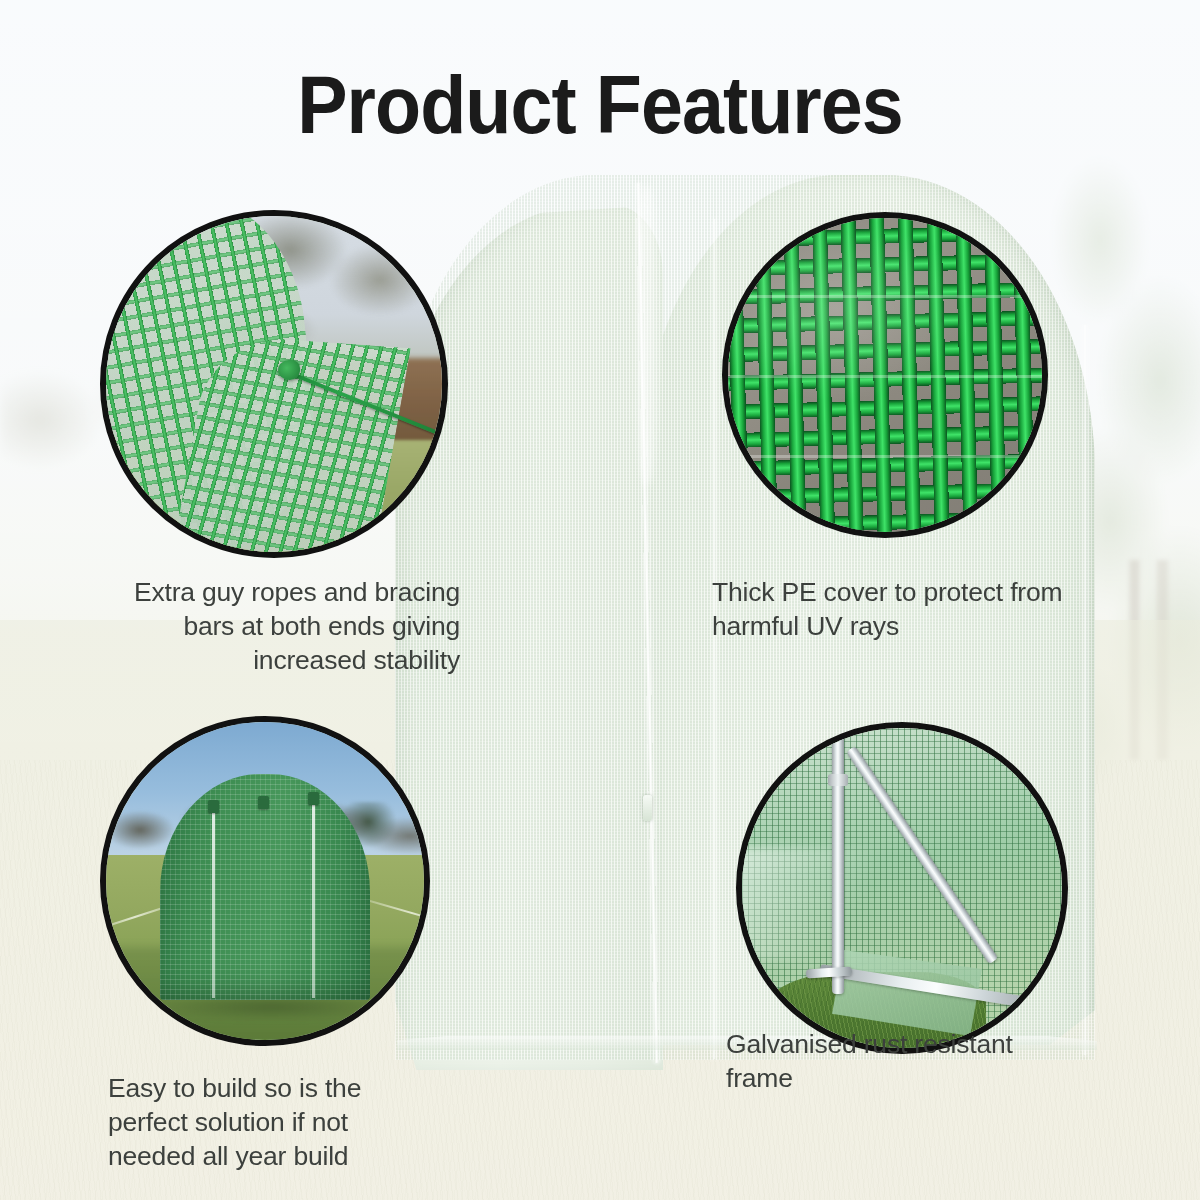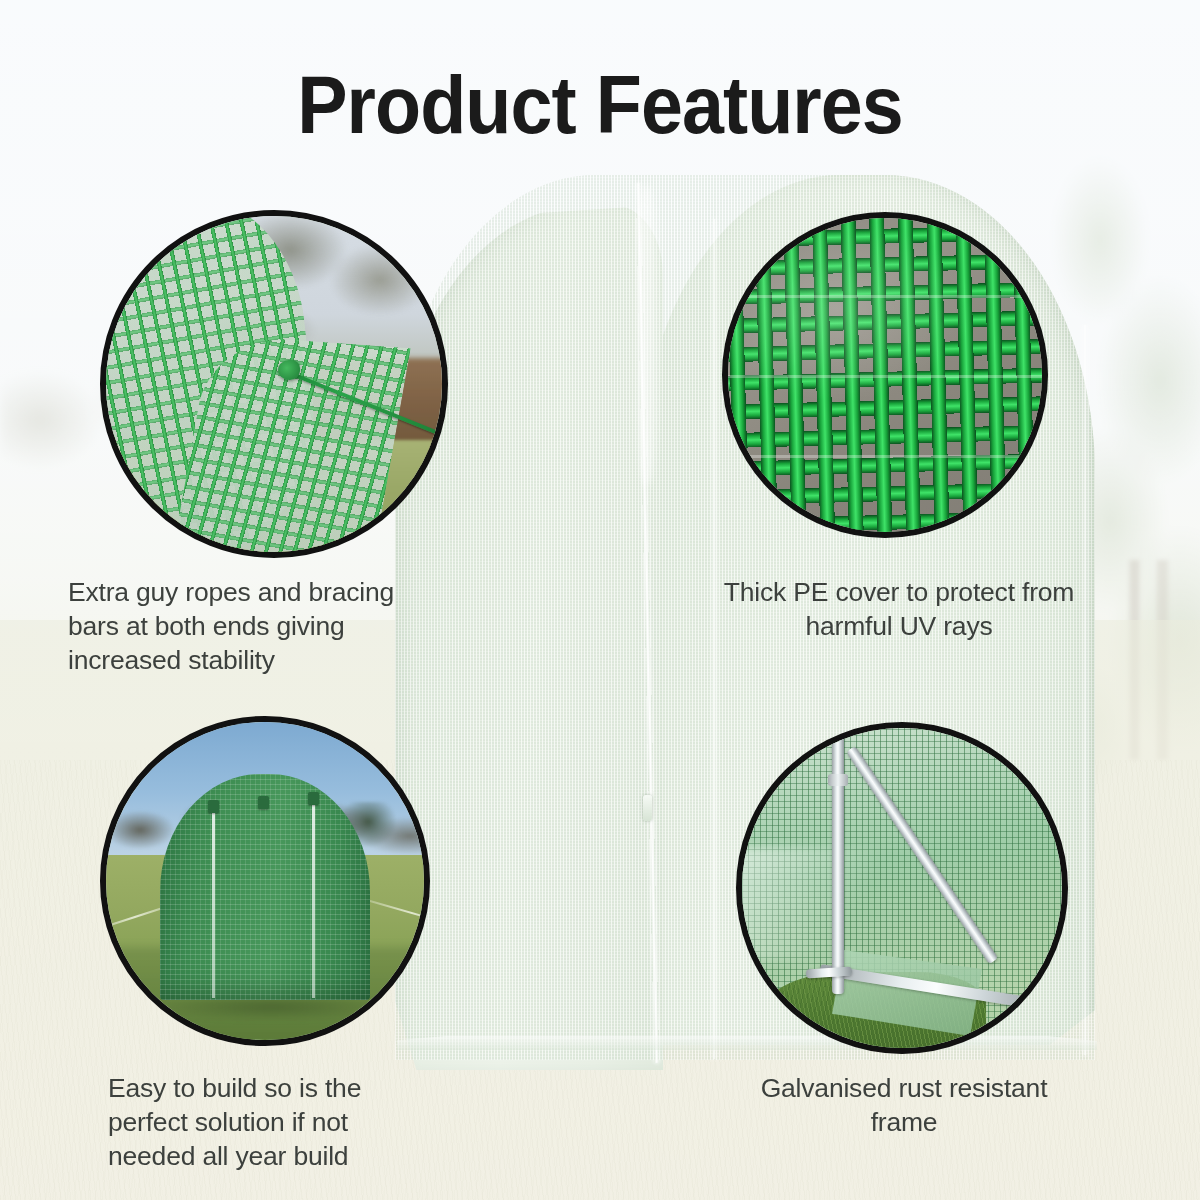--- a/index.html
+++ b/index.html
@@ -423,24 +423,24 @@
   
   .caption {
     position: absolute;
     color: #3c403d;
     font-size: 26.5px;
     line-height: 1.28;
     font-family: "Liberation Sans", sans-serif;
     font-weight: 400;
     letter-spacing: -0.2px;
   }
-  .cap1 { left: 68px;  top: 576px;  width: 382px; text-align: left; }
-  .cap2 { left: 712px; top: 576px;  width: 374px; text-align: center; }
+  .cap1 { left: 78px;  top: 576px;  width: 382px; text-align: right; }
+  .cap2 { left: 712px; top: 576px;  width: 374px; }
   .cap3 { left: 108px; top: 1072px; width: 330px; text-align: left; }
-  .cap4 { left: 726px; top: 1072px; width: 356px; text-align: center; }
+  .cap4 { left: 726px; top: 1028px; width: 356px; text-align: left; }
 </style>
 </head>
 <body>
 
 <div class="canvas">
 
   <div class="bg-sky"></div>
   <div class="bg-treeline-left"></div>
   <div class="bg-trees-right"></div>
   <div class="bg-trunks"></div>

